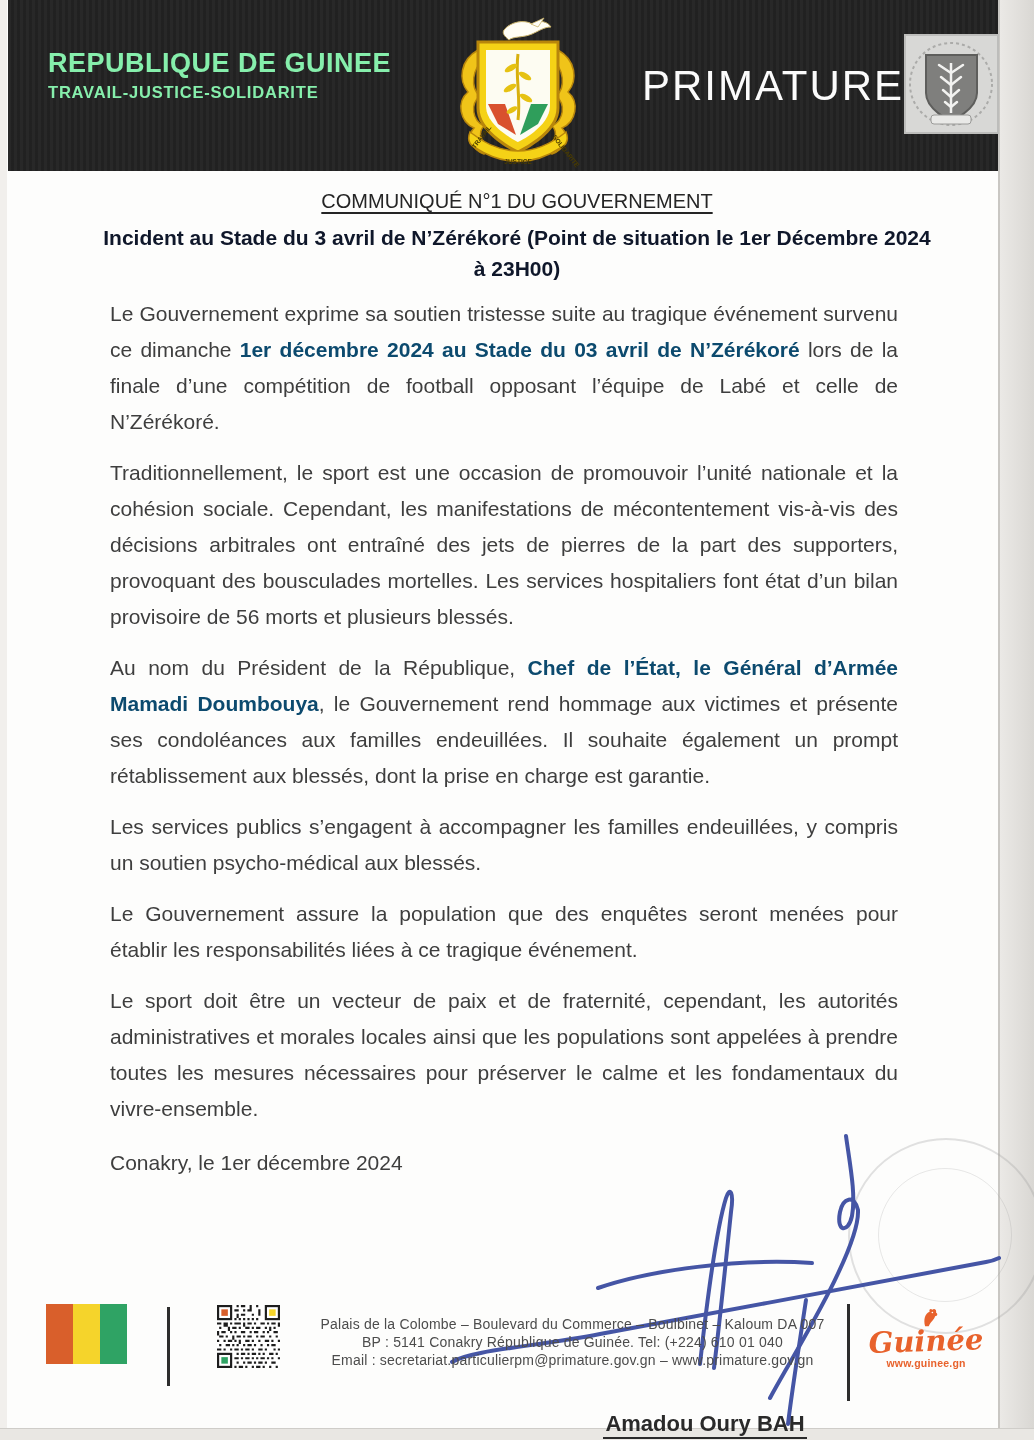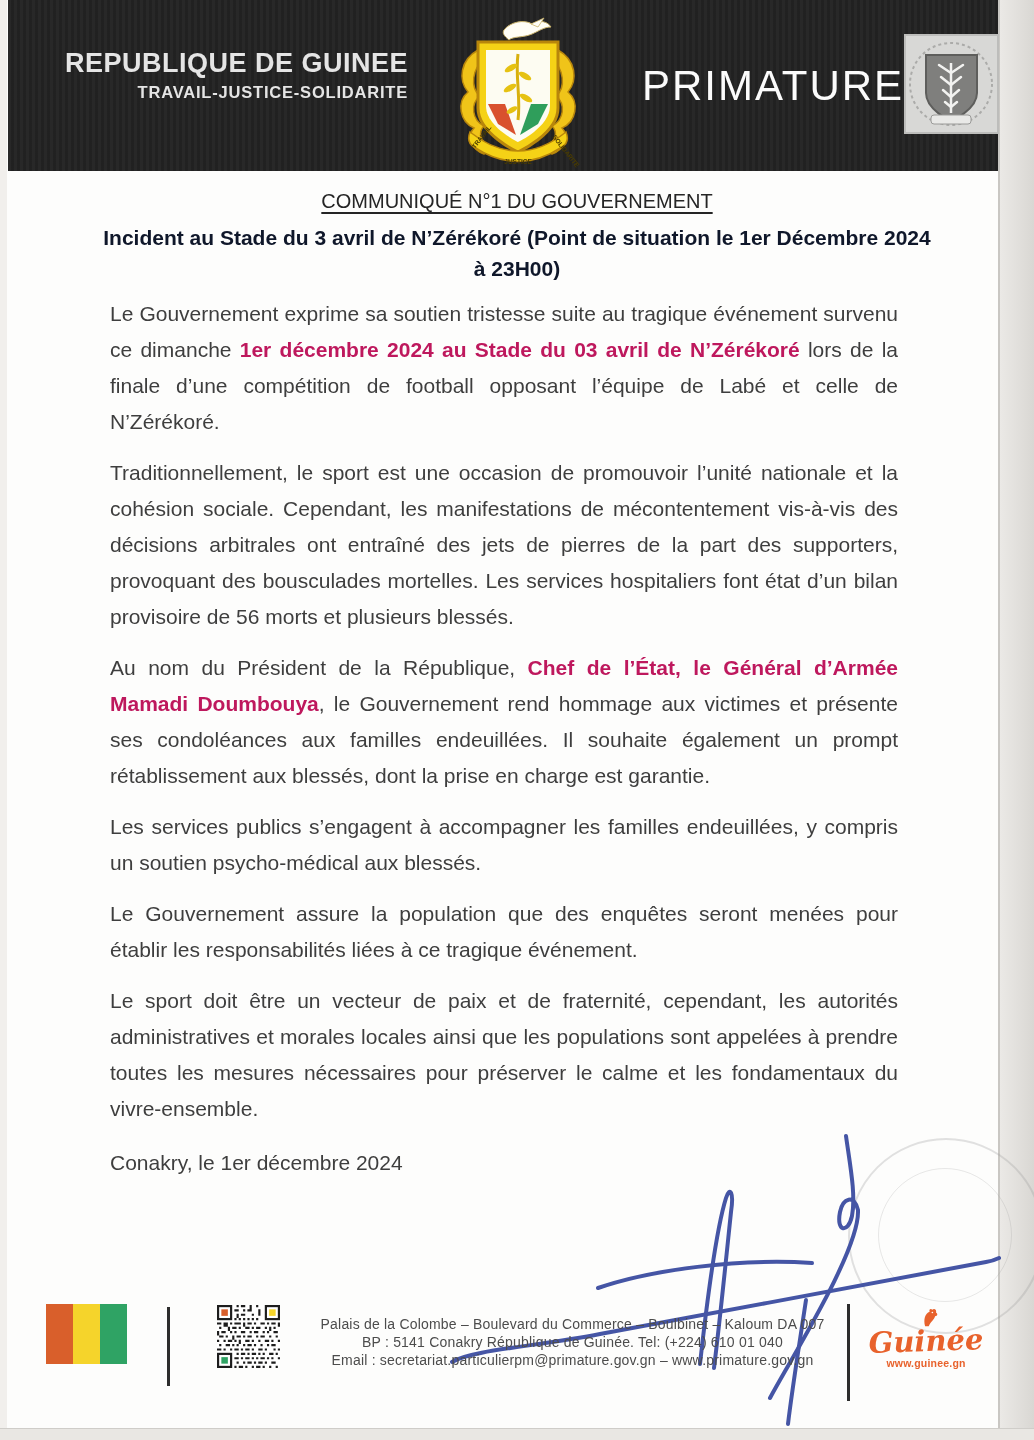--- a/index.html
+++ b/index.html
@@ -9,39 +9,39 @@
   .edge-left{position:absolute;left:0;top:0;width:7px;height:100%;background:#f1efec;}
   .edge-right{position:absolute;right:0;top:0;width:36px;height:100%;
               background:linear-gradient(to right,#eceae7,#d9d7d3);}
   .edge-right-line{position:absolute;right:34px;top:0;width:2px;height:100%;background:#c9c7c3;}
   .edge-bottom{position:absolute;left:0;bottom:0;width:100%;height:11px;background:#e9e7e3;border-top:1px solid #cfcdc9;}
 
   
   .band{position:absolute;left:8px;top:0;width:990px;height:171px;background:#232323;}
   .band-texture{position:absolute;inset:0;background:
      repeating-linear-gradient(90deg, rgba(255,255,255,0.025) 0 3px, rgba(0,0,0,0.05) 3px 6px);}
-  .rep-block{position:absolute;left:40px;top:48px;width:360px;text-align:right;color:#e5e5e5;}
+  .rep-block{position:absolute;left:40px;top:48px;width:360px;text-align:left;color:#86efac;}
   .rep-title{font-size:27px;font-weight:bold;letter-spacing:0.5px;}
   .rep-motto{font-size:16.5px;font-weight:bold;letter-spacing:0.8px;margin-top:4px;}
   .primature{position:absolute;left:610px;top:62px;width:310px;text-align:center;color:#fbfbfb;
              font-size:42px;font-weight:normal;letter-spacing:2px;}
   .arms{position:absolute;left:448px;top:16px;}
   .seal{position:absolute;left:903px;top:33px;}
 
   
   .doc-title{position:absolute;left:97px;top:190px;width:840px;text-align:center;
              font-size:20px;font-weight:normal;color:#252525;}
   .doc-title span{text-decoration:underline;text-decoration-thickness:2px;text-underline-offset:4px;}
   .doc-subtitle{position:absolute;left:97px;top:222px;width:840px;text-align:center;
              font-size:21px;font-weight:bold;color:#0f172a;line-height:31px;}
 
   
   .body-text{position:absolute;left:110px;top:296px;width:788px;}
   .body-text p{margin:0 0 15px 0;font-size:21px;line-height:36px;text-align:justify;color:#3e3e3e;}
-  .body-text p span.b{font-weight:bold;color:#be185d;}
+  .body-text p span.b{font-weight:bold;color:#0c4a6e;}
   .dateline{margin-top:18px !important;text-align:left;font-weight:normal;color:#2c2c2c;
             padding-right:55px;}
 
   .signer{position:absolute;left:540px;top:1411px;width:330px;text-align:center;
           font-size:22px;font-weight:bold;color:#2a2a2a;}
   .signer span{border-bottom:2.5px solid #2a2a2a;padding:0 2px 1px 2px;}
 
   
   .stamp{position:absolute;left:848px;top:1138px;width:192px;height:192px;border-radius:50%;
          border:2px solid rgba(150,150,150,0.28);}
@@ -126,20 +126,21 @@
   <div class="body-text">
       <p><span>Le Gouvernement exprime sa soutien tristesse suite au tragique événement survenu ce dimanche </span><span class="b">1er décembre 2024 au Stade du 03 avril de N’Zérékoré</span><span> lors de la finale d’une compétition de football opposant l’équipe de Labé et celle de N’Zérékoré.</span></p>
       <p><span>Traditionnellement, le sport est une occasion de promouvoir l’unité nationale et la cohésion sociale. Cependant, les manifestations de mécontentement vis-à-vis des décisions arbitrales ont entraîné des jets de pierres de la part des supporters, provoquant des bousculades mortelles. Les services hospitaliers font état d’un bilan provisoire de 56 morts et plusieurs blessés.</span></p>
       <p><span>Au nom du Président de la République, </span><span class="b">Chef de l’État, le Général d’Armée Mamadi Doumbouya</span><span>, le Gouvernement rend hommage aux victimes et présente ses condoléances aux familles endeuillées. Il souhaite également un prompt rétablissement aux blessés, dont la prise en charge est garantie.</span></p>
       <p><span>Les services publics s’engagent à accompagner les familles endeuillées, y compris un soutien psycho-médical aux blessés.</span></p>
       <p><span>Le Gouvernement assure la population que des enquêtes seront menées pour établir les responsabilités liées à ce tragique événement.</span></p>
       <p><span>Le sport doit être un vecteur de paix et de fraternité, cependant, les autorités administratives et morales locales ainsi que les populations sont appelées à prendre toutes les mesures nécessaires pour préserver le calme et les fondamentaux du vivre-ensemble.</span></p>
       <p class="dateline">Conakry, le 1er décembre 2024</p>
     </div>
 
+  <div class="signer"><span>Amadou Oury BAH</span></div>
 
   <div class="stamp">
       <div class="inner"></div>
     </div>
 
   <svg class="sig-svg" width="1034" height="1440" viewBox="0 0 1034 1440">
     <g fill="none" stroke="#3c4da1" stroke-width="4" stroke-linecap="round" opacity="0.95">
       <path d="M452 1362 C470 1350 540 1346 600 1334 C720 1311 880 1283 986 1262 C992 1261 997 1259 999 1258"></path>
       <path d="M598 1288 C650 1270 740 1258 812 1263"></path>
       <path d="M700 1364 C706 1310 716 1230 726 1198 C730 1186 734 1192 731 1212 C727 1250 720 1320 714 1368"></path>

